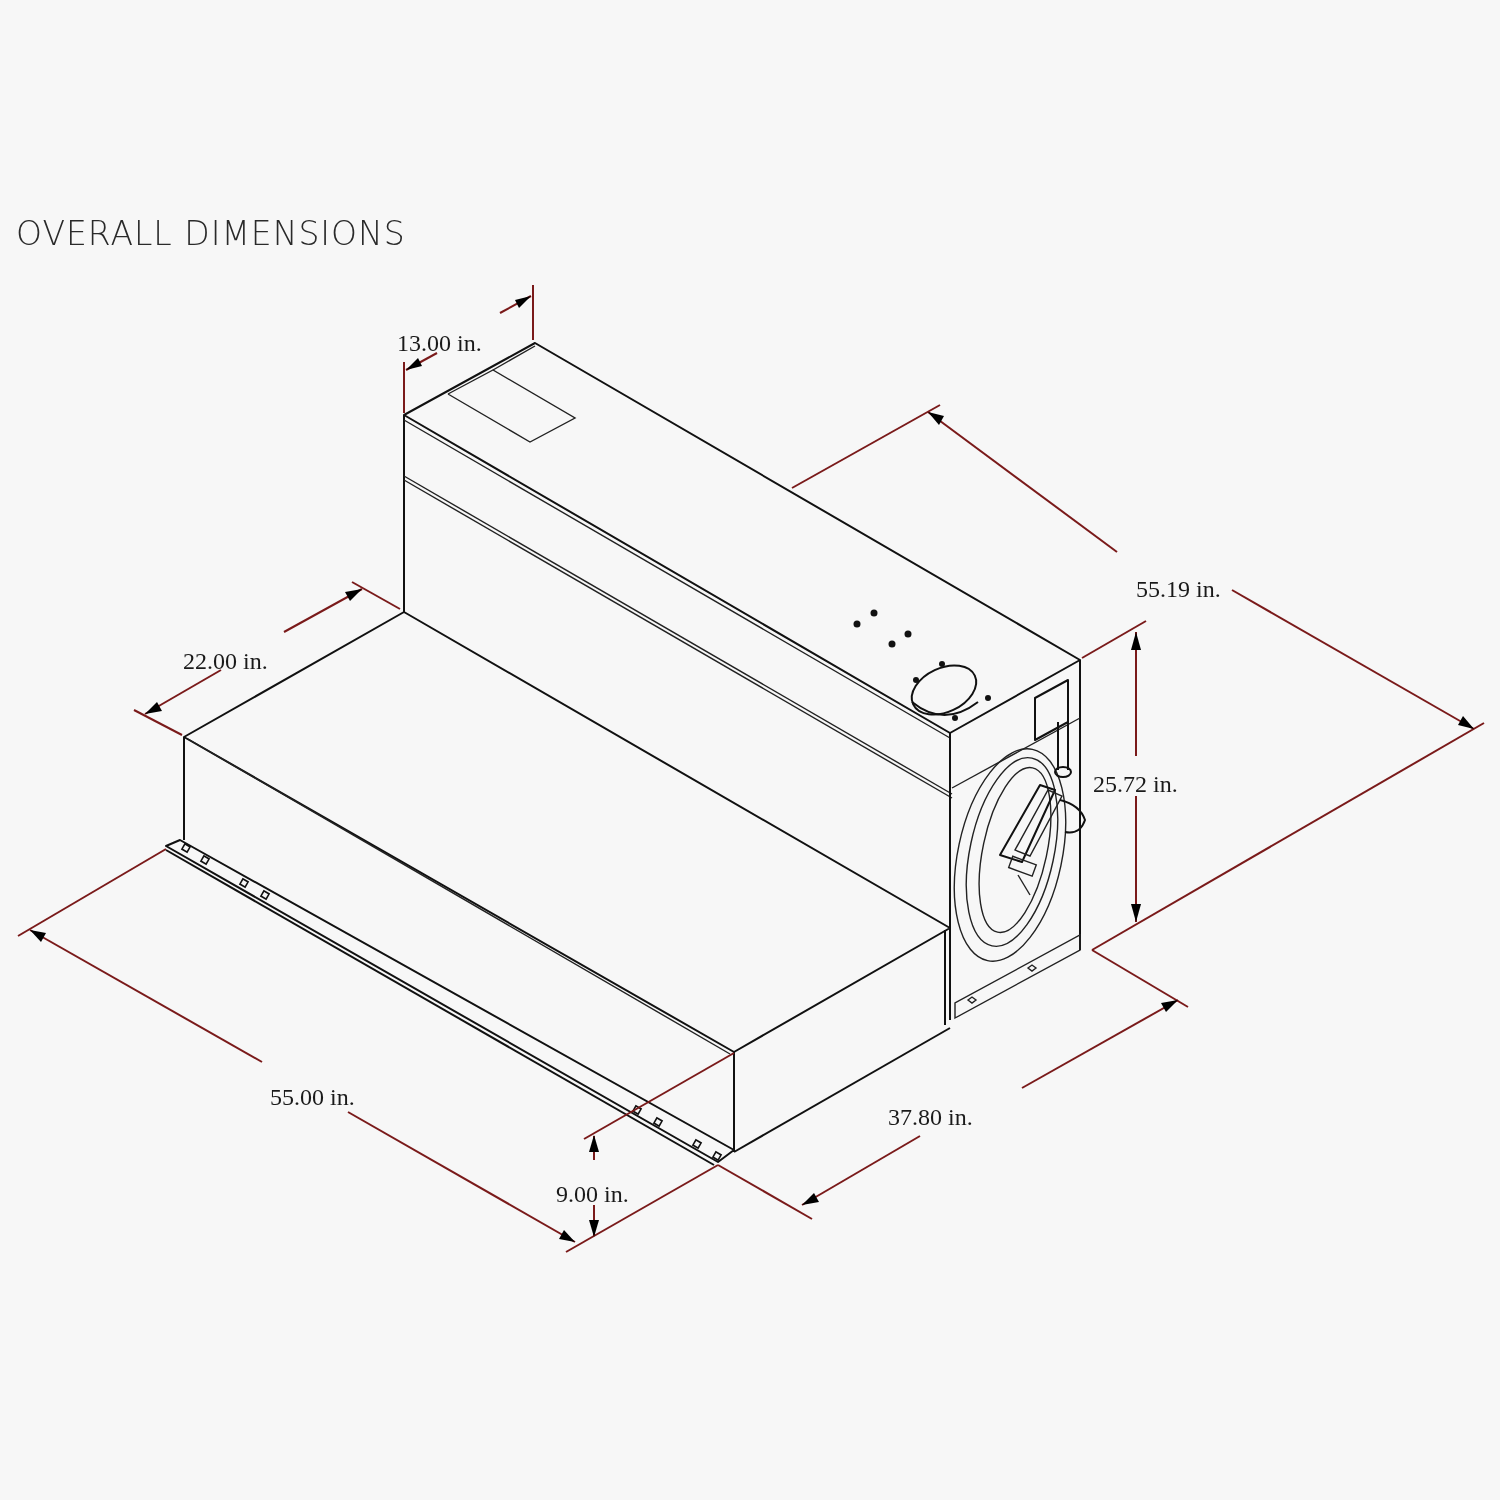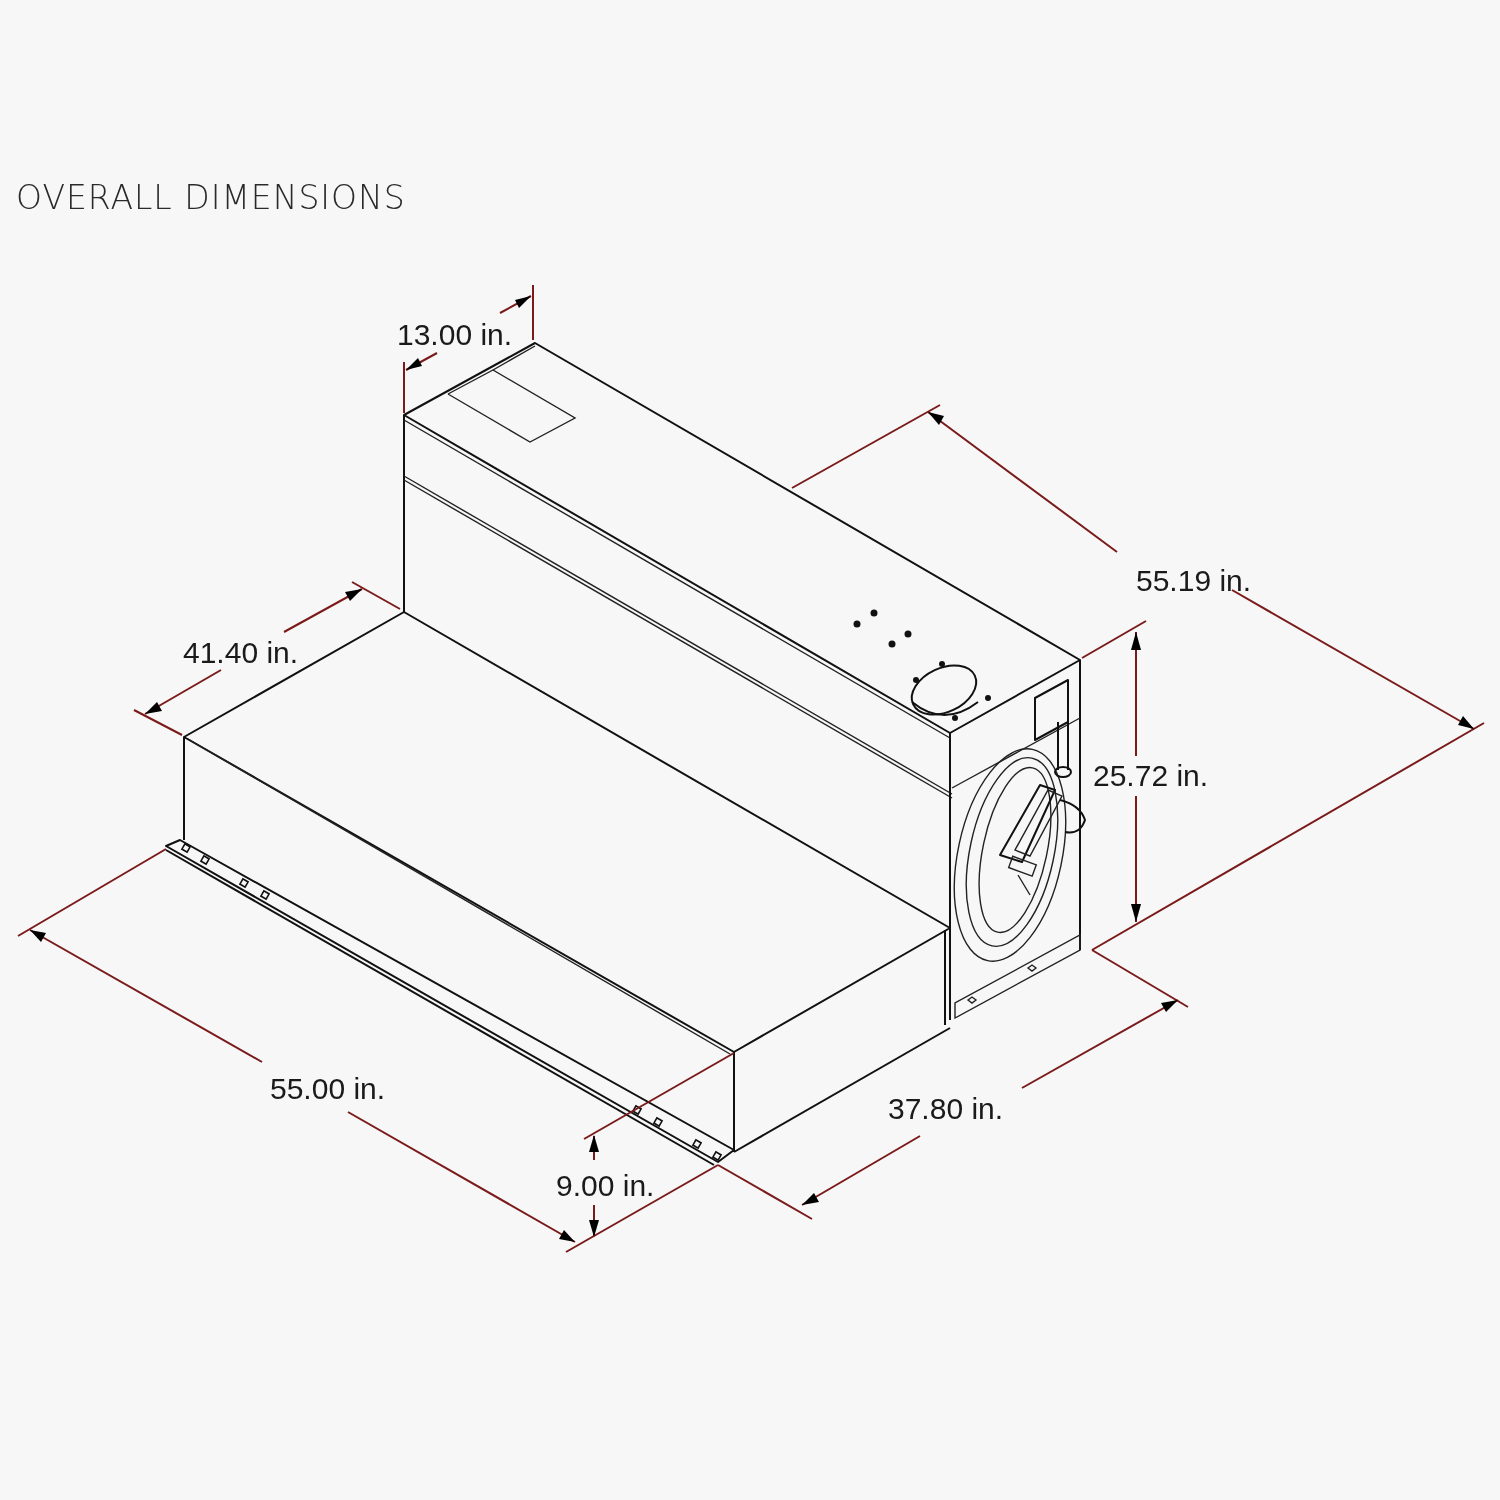--- a/index.html
+++ b/index.html
@@ -1,21 +1,21 @@
 <!DOCTYPE html>
 <html><head>
 <meta charset="utf-8">
 <style>
   html, body { margin: 0; padding: 0; background: #f7f7f7; }
   body { width: 1500px; height: 1500px; position: relative; overflow: hidden; font-family: "Liberation Sans", sans-serif; }
   .title-block { position: absolute; left: 16px; top: 178px; color: #1a1a1a; }
   .model { font-family: "DejaVu Sans", sans-serif; font-weight: bold; font-size: 29px; letter-spacing: 0.5px; line-height: 34px; }
-  .subtitle { font-family: "DejaVu Sans", sans-serif; font-weight: 200; font-size: 33px; letter-spacing: 1px; line-height: 40px; color: #2a2a2a; }
+  .subtitle { font-family: "DejaVu Sans", sans-serif; font-weight: 200; font-size: 33px; letter-spacing: 1px; line-height: 40px; color: #2a2a2a; margin-top: 36px; }
   svg { position: absolute; left: 0; top: 0; }
-  .dim-label { position: absolute; font-family: Liberation Sans, sans-serif; font-size: 30px; color: #1a1a1a; background: transparent; white-space: nowrap; }
+  .dim-label { position: absolute; font-family: Liberation Serif, serif; font-size: 24px; color: #1a1a1a; background: transparent; white-space: nowrap; margin-top: 12px; }
   .obj { fill: none; stroke: #111; stroke-width: 2; stroke-linejoin: round; }
   .obj-thin { fill: none; stroke: #222; stroke-width: 1.4; }
   .dim { fill: none; stroke: #7a1a1a; stroke-width: 2; }
   .arrow { fill: #000; }
 </style>
 </head>
 <body>
 
 <div class="title-block">
   <div class="subtitle">OVERALL  DIMENSIONS</div>
@@ -165,17 +165,17 @@
     <line class="dim" x1="1092" y1="950" x2="1188" y2="1007"></line>
     <line class="dim" x1="802" y1="1205" x2="920" y2="1136"></line>
     <line class="dim" x1="1022" y1="1088" x2="1178" y2="1000"></line>
     <polygon class="arrow" points="802,1205 814,1193 819,1202"></polygon>
     <polygon class="arrow" points="1178,1000 1166,1012 1161,1003"></polygon>
   </g>
 </svg>
 
 <div class="dim-label" style="left:397px; top:318px;">13.00 in.</div>
 <div class="dim-label" style="left:1136px; top:564px;">55.19 in.</div>
-<div class="dim-label" style="left:183px; top:636px;">41.40 in.</div>
+<div class="dim-label" style="left:183px; top:636px;">22.00 in.</div>
 <div class="dim-label" style="left:1093px; top:759px;">25.72 in.</div>
 <div class="dim-label" style="left:270px; top:1072px;">55.00 in.</div>
 <div class="dim-label" style="left:888px; top:1092px;">37.80 in.</div>
 <div class="dim-label" style="left:556px; top:1169px;">9.00 in.</div>
 
 </body></html>

